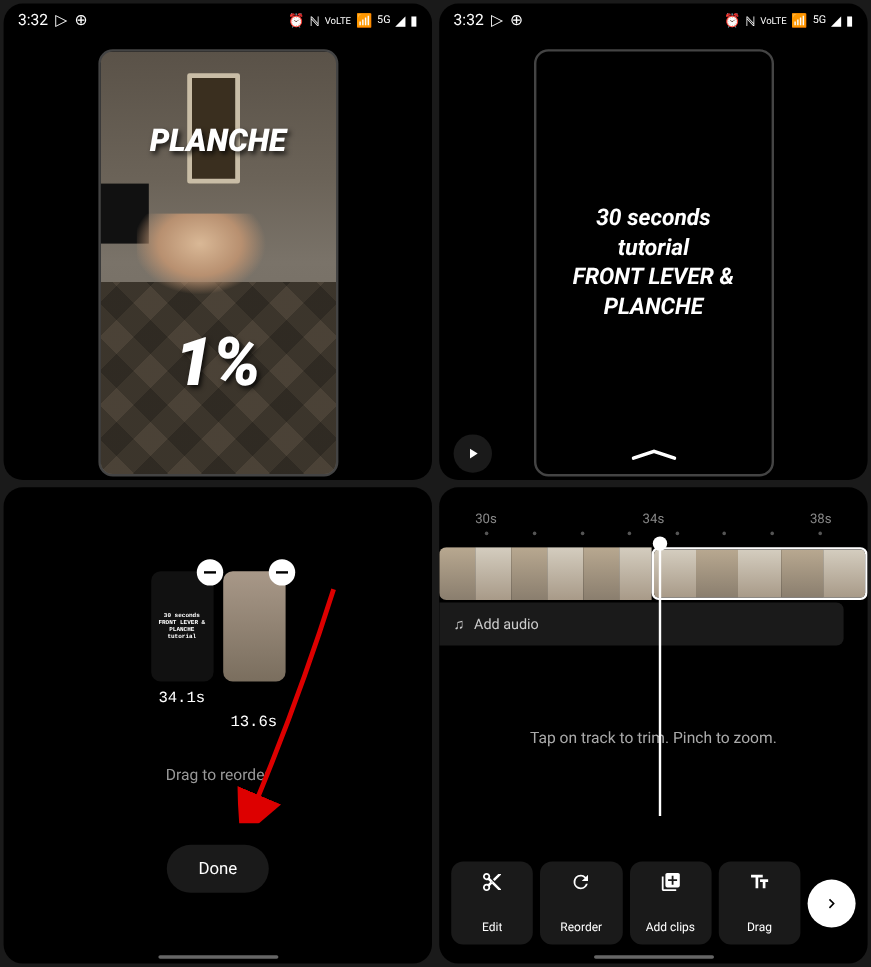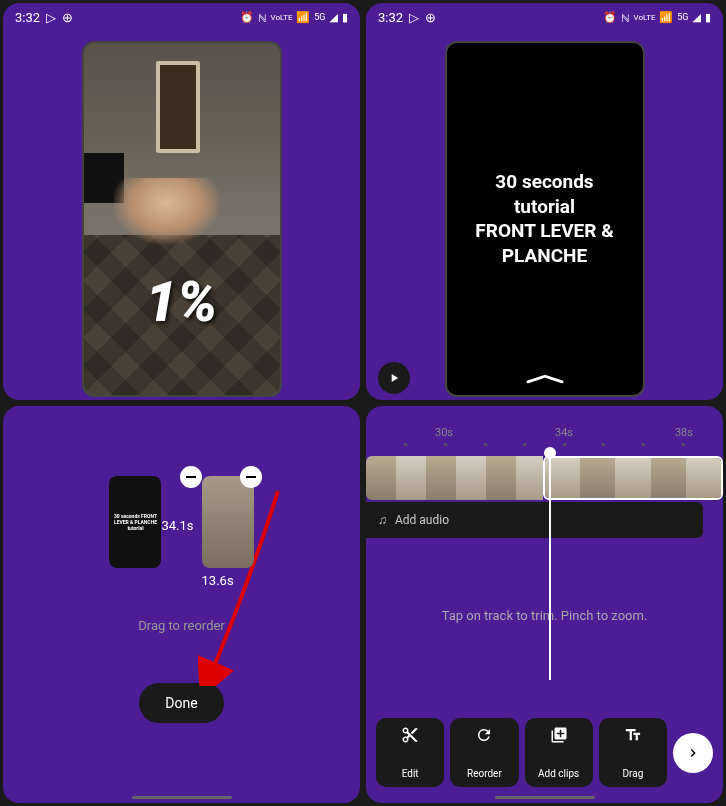--- a/index.html
+++ b/index.html
@@ -8,21 +8,21 @@
     font-family: -apple-system, BlinkMacSystemFont, 'Segoe UI', Roboto, sans-serif;
     width: 726px;
     height: 806px;
     overflow: hidden;
     display: grid;
     grid-template-columns: 1fr 1fr;
     grid-template-rows: 1fr 1fr;
     gap: 0;
   }
   .quadrant {
-    background: #4c1d95;
+    background: #000000;
     position: relative;
     border-radius: 16px;
     overflow: hidden;
     margin: 3px;
   }
   
   .status-bar {
     display: flex;
     justify-content: space-between;
     align-items: center;
@@ -90,20 +90,21 @@
     text-align: center;
   }
   .title-text { top: 60px; font-size: 26px; }
   .percent-text { bottom: 60px; font-size: 56px; }
   .tutorial-text {
     position: absolute;
     top: 50%; left: 50%;
     transform: translate(-50%, -50%);
     color: #fff;
     font-weight: 700;
+    font-style: italic;
     text-align: center;
     font-size: 19px;
     line-height: 1.3;
     width: 100%;
   }
   .swipe-handle {
     position: absolute;
     bottom: 16px; left: 50%;
     transform: translateX(-50%);
     width: 38px; height: 10px;
@@ -144,22 +145,23 @@
     height: 100%;
   }
   .clips-row {
     display: flex;
     gap: 8px;
     margin-bottom: 50px;
   }
   .clip {
     position: relative;
     display: flex;
-    flex-direction: row;
-    align-items: center;
+    flex-direction: column;
+    align-items: center;
+    font-family: Liberation Mono, monospace;
   }
   .remove-btn {
     position: absolute;
     top: -10px; right: -8px;
     width: 22px; height: 22px;
     border-radius: 50%;
     background: #fff;
     display: flex;
     align-items: center;
     justify-content: center;
@@ -232,21 +234,20 @@
     padding-top: 20px;
     position: relative;
   }
   .time-ruler {
     display: flex;
     justify-content: space-between;
     padding: 0 30px;
     color: #888;
     font-size: 11px;
     margin-bottom: 4px;
-    margin-left: 39px;
   }
   .ruler-dots {
     display: flex;
     justify-content: space-around;
     padding: 0 20px;
     margin-bottom: 10px;
   }
   .ruler-dot { width: 3px; height: 3px; border-radius: 50%; background: #555; }
   .timeline-track {
     height: 44px;
@@ -356,20 +357,21 @@
       <span>◢</span>
       <span>▮</span>
     </div>
   </div>
   <div class="preview-area">
     <div class="video-frame workout">
       <div class="door"></div>
       <div class="tv"></div>
       <div class="floor"></div>
       <div class="person"></div>
+      <div class="overlay-text title-text">PLANCHE</div>
       <div class="overlay-text percent-text">1%</div>
     </div>
   </div>
 </div>
 
 <div class="quadrant">
   <div class="status-bar">
     <div class="sb-left">
       <span>3:32</span>
       <span class="sb-icon">▷</span>

